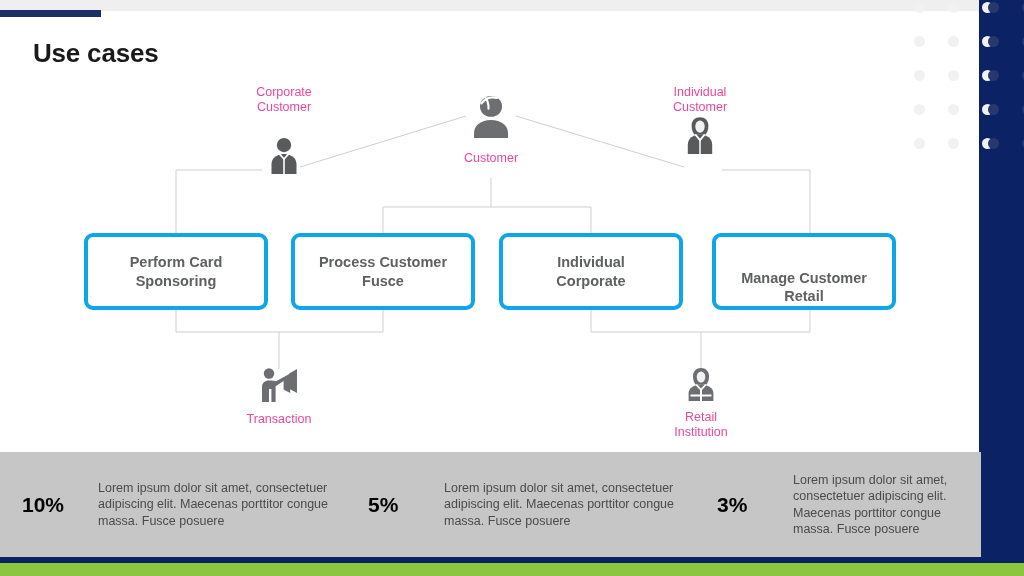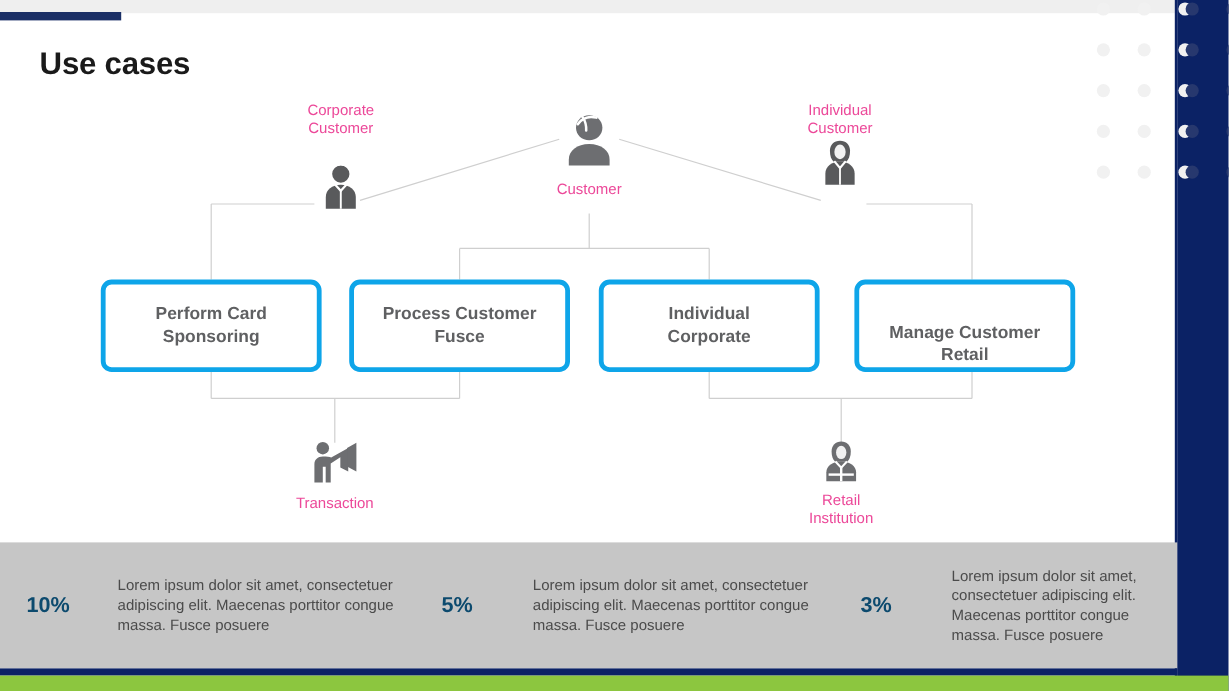--- a/index.html
+++ b/index.html
@@ -148,23 +148,23 @@
   }
   .stat {
     display: flex;
     align-items: center;
     box-sizing: border-box;
   }
   .stat-0 { width: 350px; padding-left: 22px; }
   .stat-1 { width: 345px; padding-left: 18px; }
   .stat-2 { width: 286px; padding-left: 22px; }
   .stat .pct {
-    font-size: 18px;
+    font-size: 21px;
     font-weight: bold;
-    color: #0c4a6e;
+    color: #000000;
     white-space: nowrap;
     min-width: 54px;
   }
   .stat .desc {
     font-size: 12.5px;
     color: #4b4b4b;
     line-height: 1.32;
     margin-left: 22px;
   }
 

